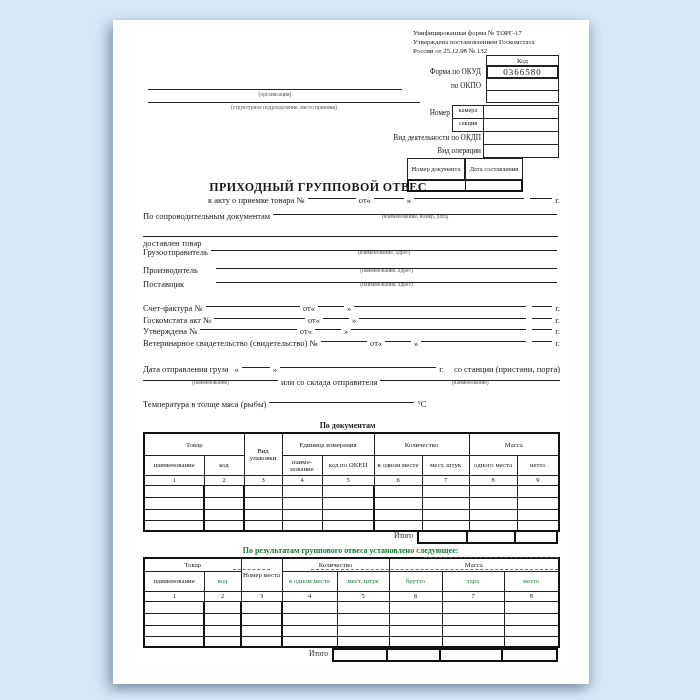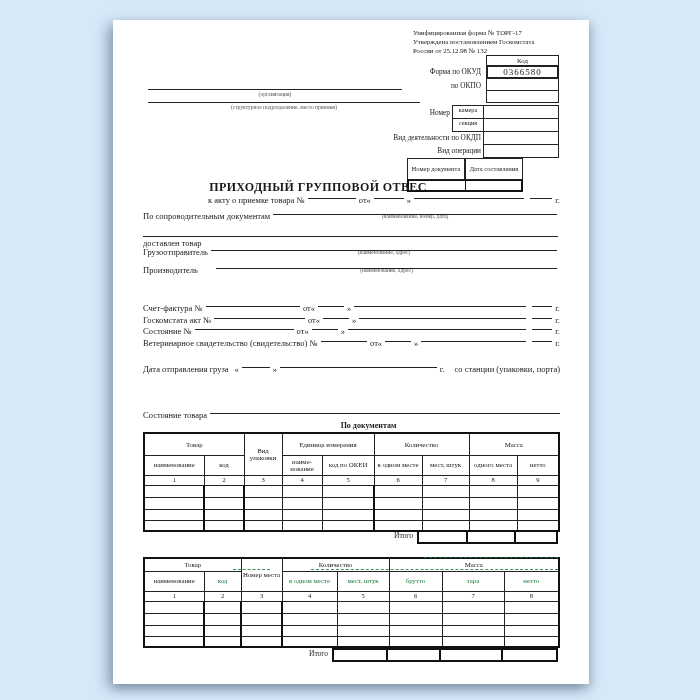--- a/index.html
+++ b/index.html
@@ -133,20 +133,26 @@
     <span class="sg grow">
       <span class="cap">(наименование, адрес)</span>
     </span>
   </div>
   <div class="fr" style="left:30px;top:246px;width:417px;height:13px">
     <span>Производитель</span>
     <span class="sg grow" style="margin-left:18px">
       <span class="cap">(наименование, адрес)</span>
     </span>
   </div>
+  <div class="fr" style="left:30px;top:260px;width:417px;height:13px">
+    <span>Поставщик</span>
+    <span class="sg grow" style="margin-left:32px">
+      <span class="cap">(наименование, адрес)</span>
+    </span>
+  </div>
 
   <div class="fr" style="left:30px;top:284px;width:417px;height:12px">
     <span>Счет-фактура №</span>
     <span class="sg grow"></span>
     <span>от</span>
     <span>«</span>
     <span class="sg" style="width:26px"></span>
     <span>»</span>
     <span class="sg" style="flex:1.4 1 40px"></span>
     <span class="sg" style="width:20px"></span>
@@ -157,21 +163,21 @@
     <span class="sg grow"></span>
     <span>от</span>
     <span>«</span>
     <span class="sg" style="width:26px"></span>
     <span>»</span>
     <span class="sg" style="flex:1.4 1 40px"></span>
     <span class="sg" style="width:20px"></span>
     <span>г.</span>
   </div>
   <div class="fr" style="left:30px;top:307px;width:417px;height:12px">
-    <span>Состояние №</span>
+    <span>Утверждена №</span>
     <span class="sg grow"></span>
     <span>от</span>
     <span>«</span>
     <span class="sg" style="width:26px"></span>
     <span>»</span>
     <span class="sg" style="flex:1.4 1 40px"></span>
     <span class="sg" style="width:20px"></span>
     <span>г.</span>
   </div>
   <div class="fr" style="left:30px;top:319px;width:417px;height:12px">
@@ -188,29 +194,39 @@
 
 
   <div class="fr" style="left:30px;top:345px;width:417px;height:12px">
     <span>Дата отправления груза</span>
     <span style="margin-left:6px">«</span>
     <span class="sg" style="width:28px"></span>
     <span>»</span>
     <span class="sg" style="flex:1 1 60px"></span>
     <span>г.</span>
     <span style="width:10px"></span>
-    <span>со станции (упаковки, порта)</span>
-  </div>
-
-  <div class="fr" style="left:30px;top:391px;width:417px;height:12px">
-    <span>Состояние товара</span>
-    <span class="sg grow" style="margin-right:0"></span>
-  </div>
-
-  <div class="tcap" style="left:48px;top:401px;width:415px">По документам</div>
+    <span>со станции (пристани, порта)</span>
+  </div>
+  <div class="fr" style="left:30px;top:358px;width:417px;height:12px">
+    <span class="sg" style="flex:0 0 135px;margin-left:0">
+      <span class="cap">(наименование)</span>
+    </span>
+    <span>или со склада отправителя</span>
+    <span class="sg grow" style="margin-right:0">
+      <span class="cap">(наименование)</span>
+    </span>
+  </div>
+
+  <div class="fr" style="left:30px;top:380px;width:417px;height:12px">
+    <span>Температура в толще мяса (рыбы)</span>
+    <span class="sg" style="width:145px"></span>
+    <span>°С</span>
+  </div>
+
+  <div class="tcap" style="left:27px;top:401px;width:415px">По документам</div>
   <table class="ft t1" style="left:30px;top:412px;width:415px">
     <colgroup>
       <col style="width:60px">
           <col style="width:40px">
           <col style="width:38px">
           <col style="width:40px">
       <col style="width:52px">
           <col style="width:48px">
           <col style="width:47px">
           <col style="width:48px">
@@ -294,20 +310,21 @@
   <div class="totrow" style="left:30px;top:510px;width:415px">
     <span class="grow"></span>
     <span class="totlab">Итого</span>
     <div class="tcells">
       <div class="tc" style="width:47px"></div>
       <div class="tc" style="width:48px"></div>
       <div class="tc" style="width:42px"></div>
     </div>
   </div>
 
+  <div class="tcap greencap" style="left:30px;top:526px;width:415px">По результатам группового отвеса установлено следующее:</div>
   <table class="ft t2" style="left:30px;top:537px;width:415px">
     <colgroup>
       <col style="width:60px">
           <col style="width:37px">
           <col style="width:41px">
           <col style="width:55px">
       <col style="width:52px">
           <col style="width:53px">
           <col style="width:62px">
           <col style="width:55px">

